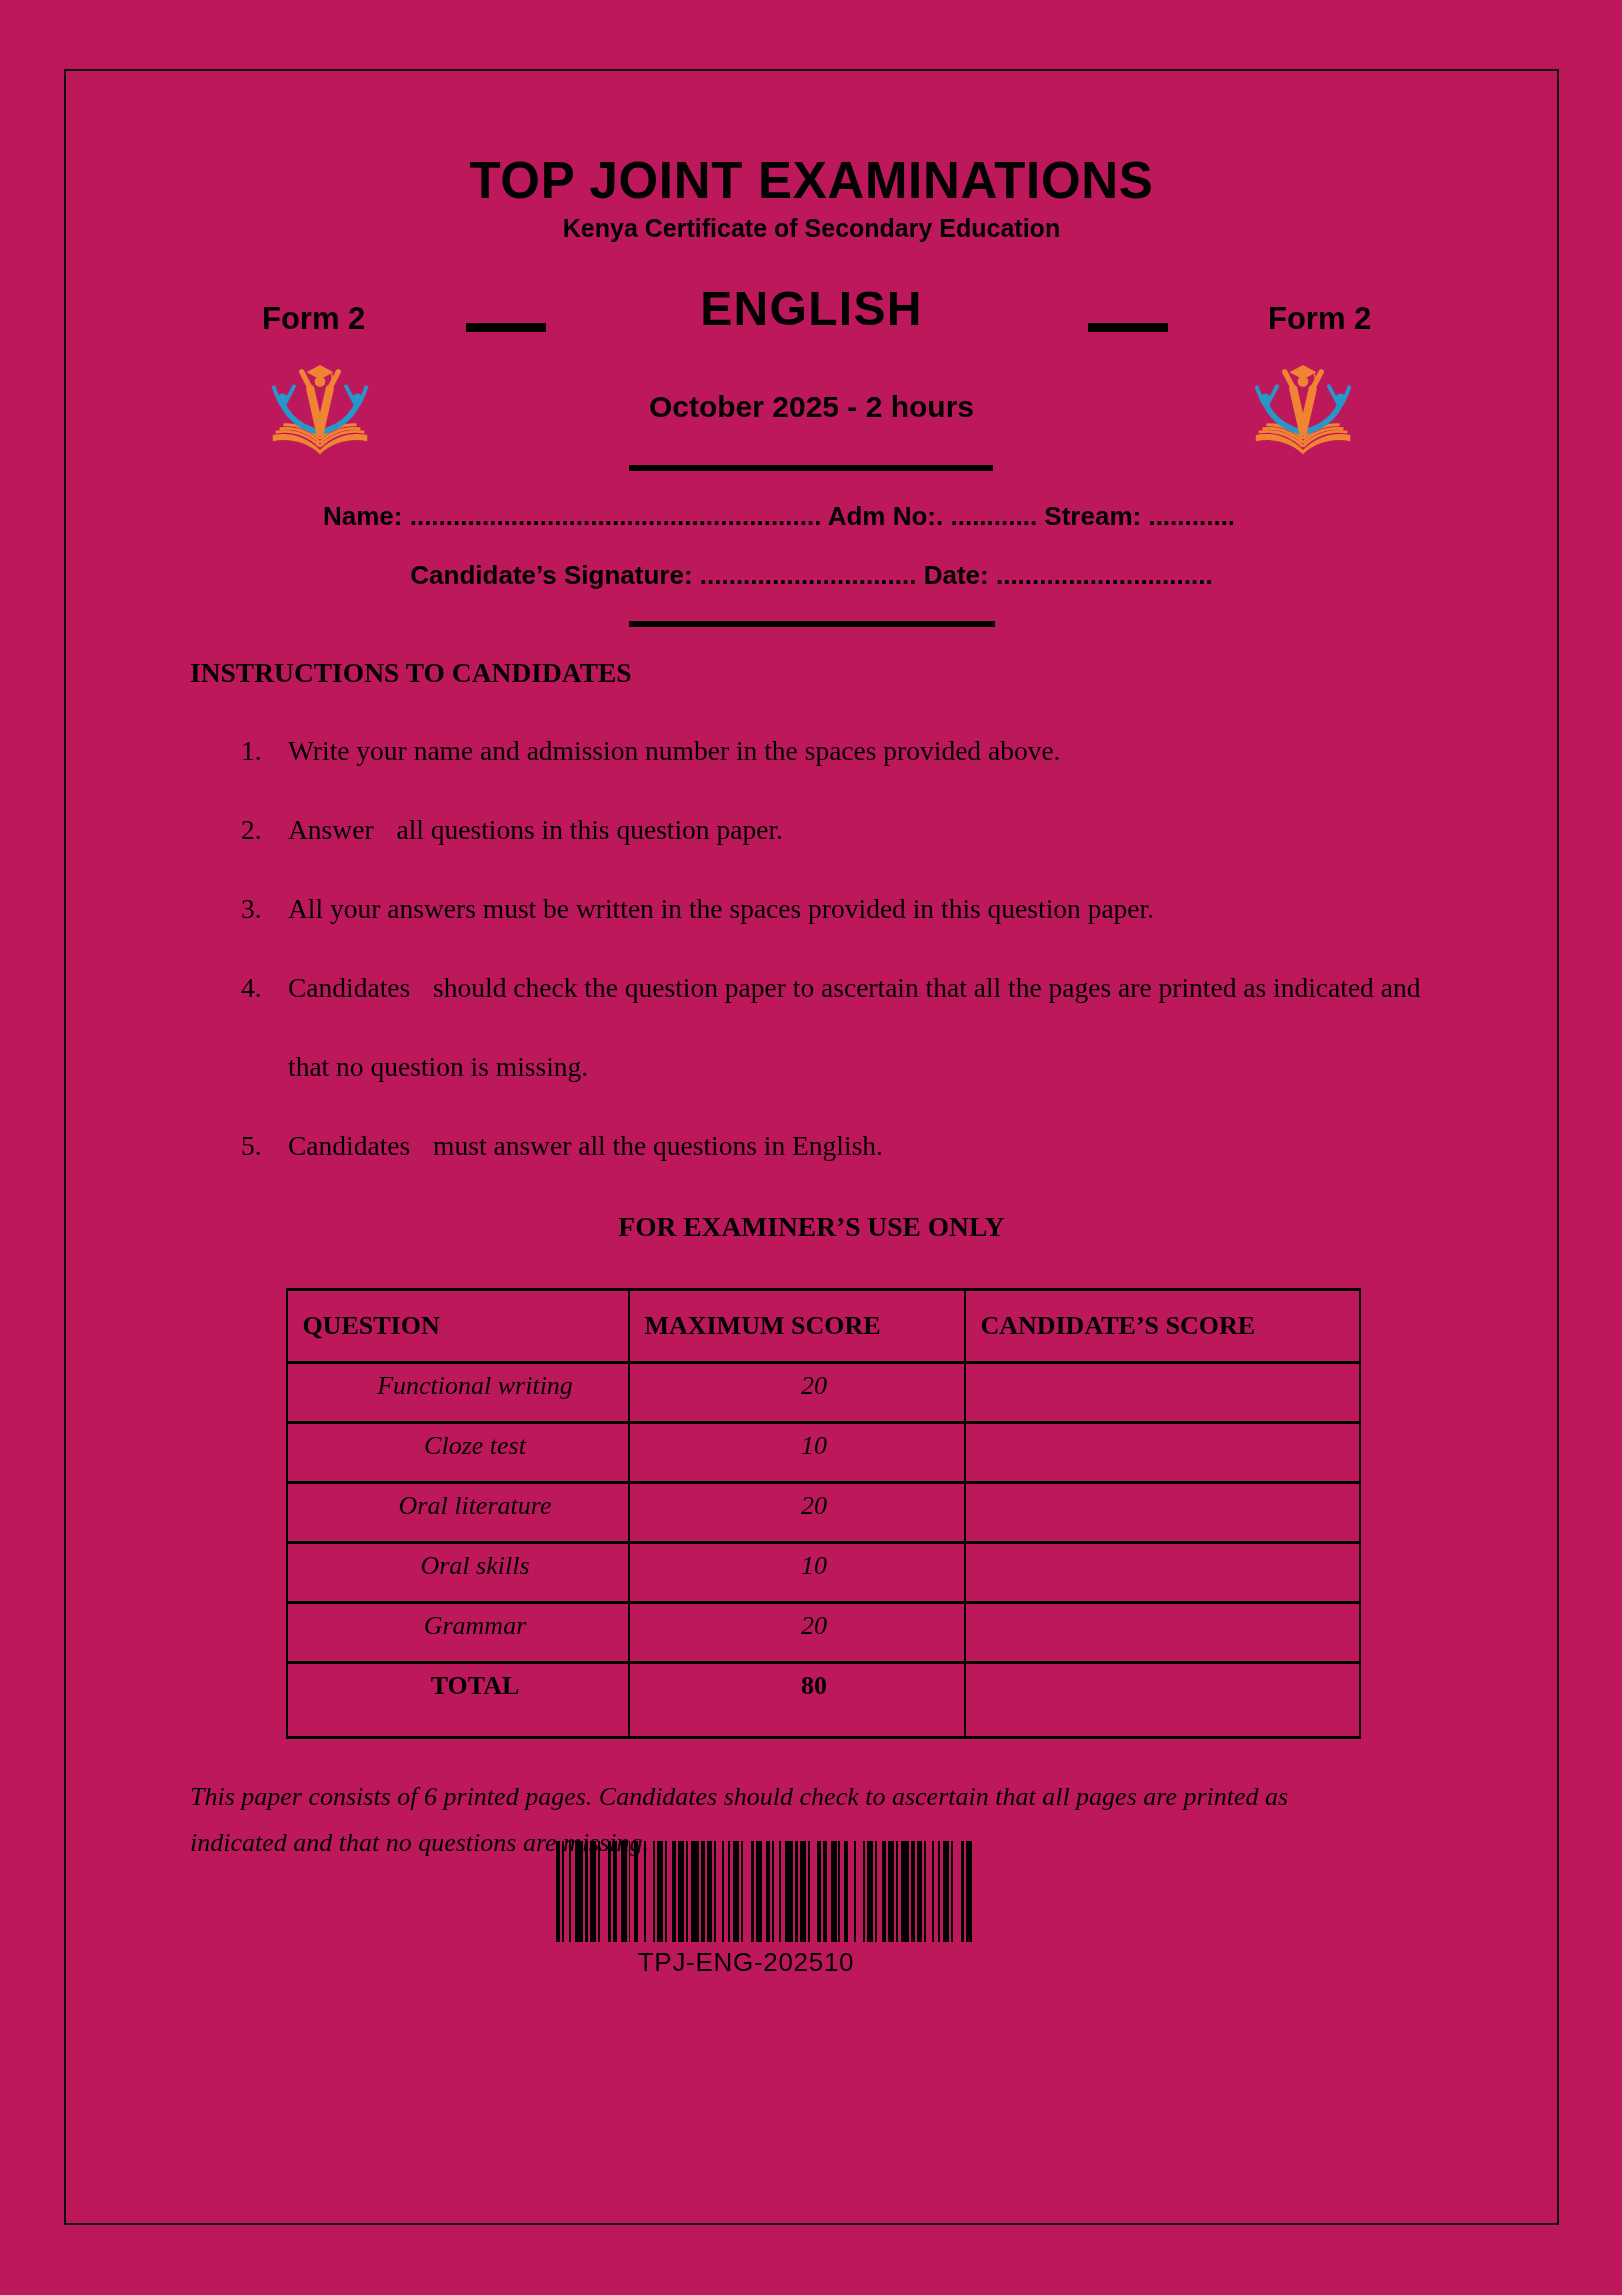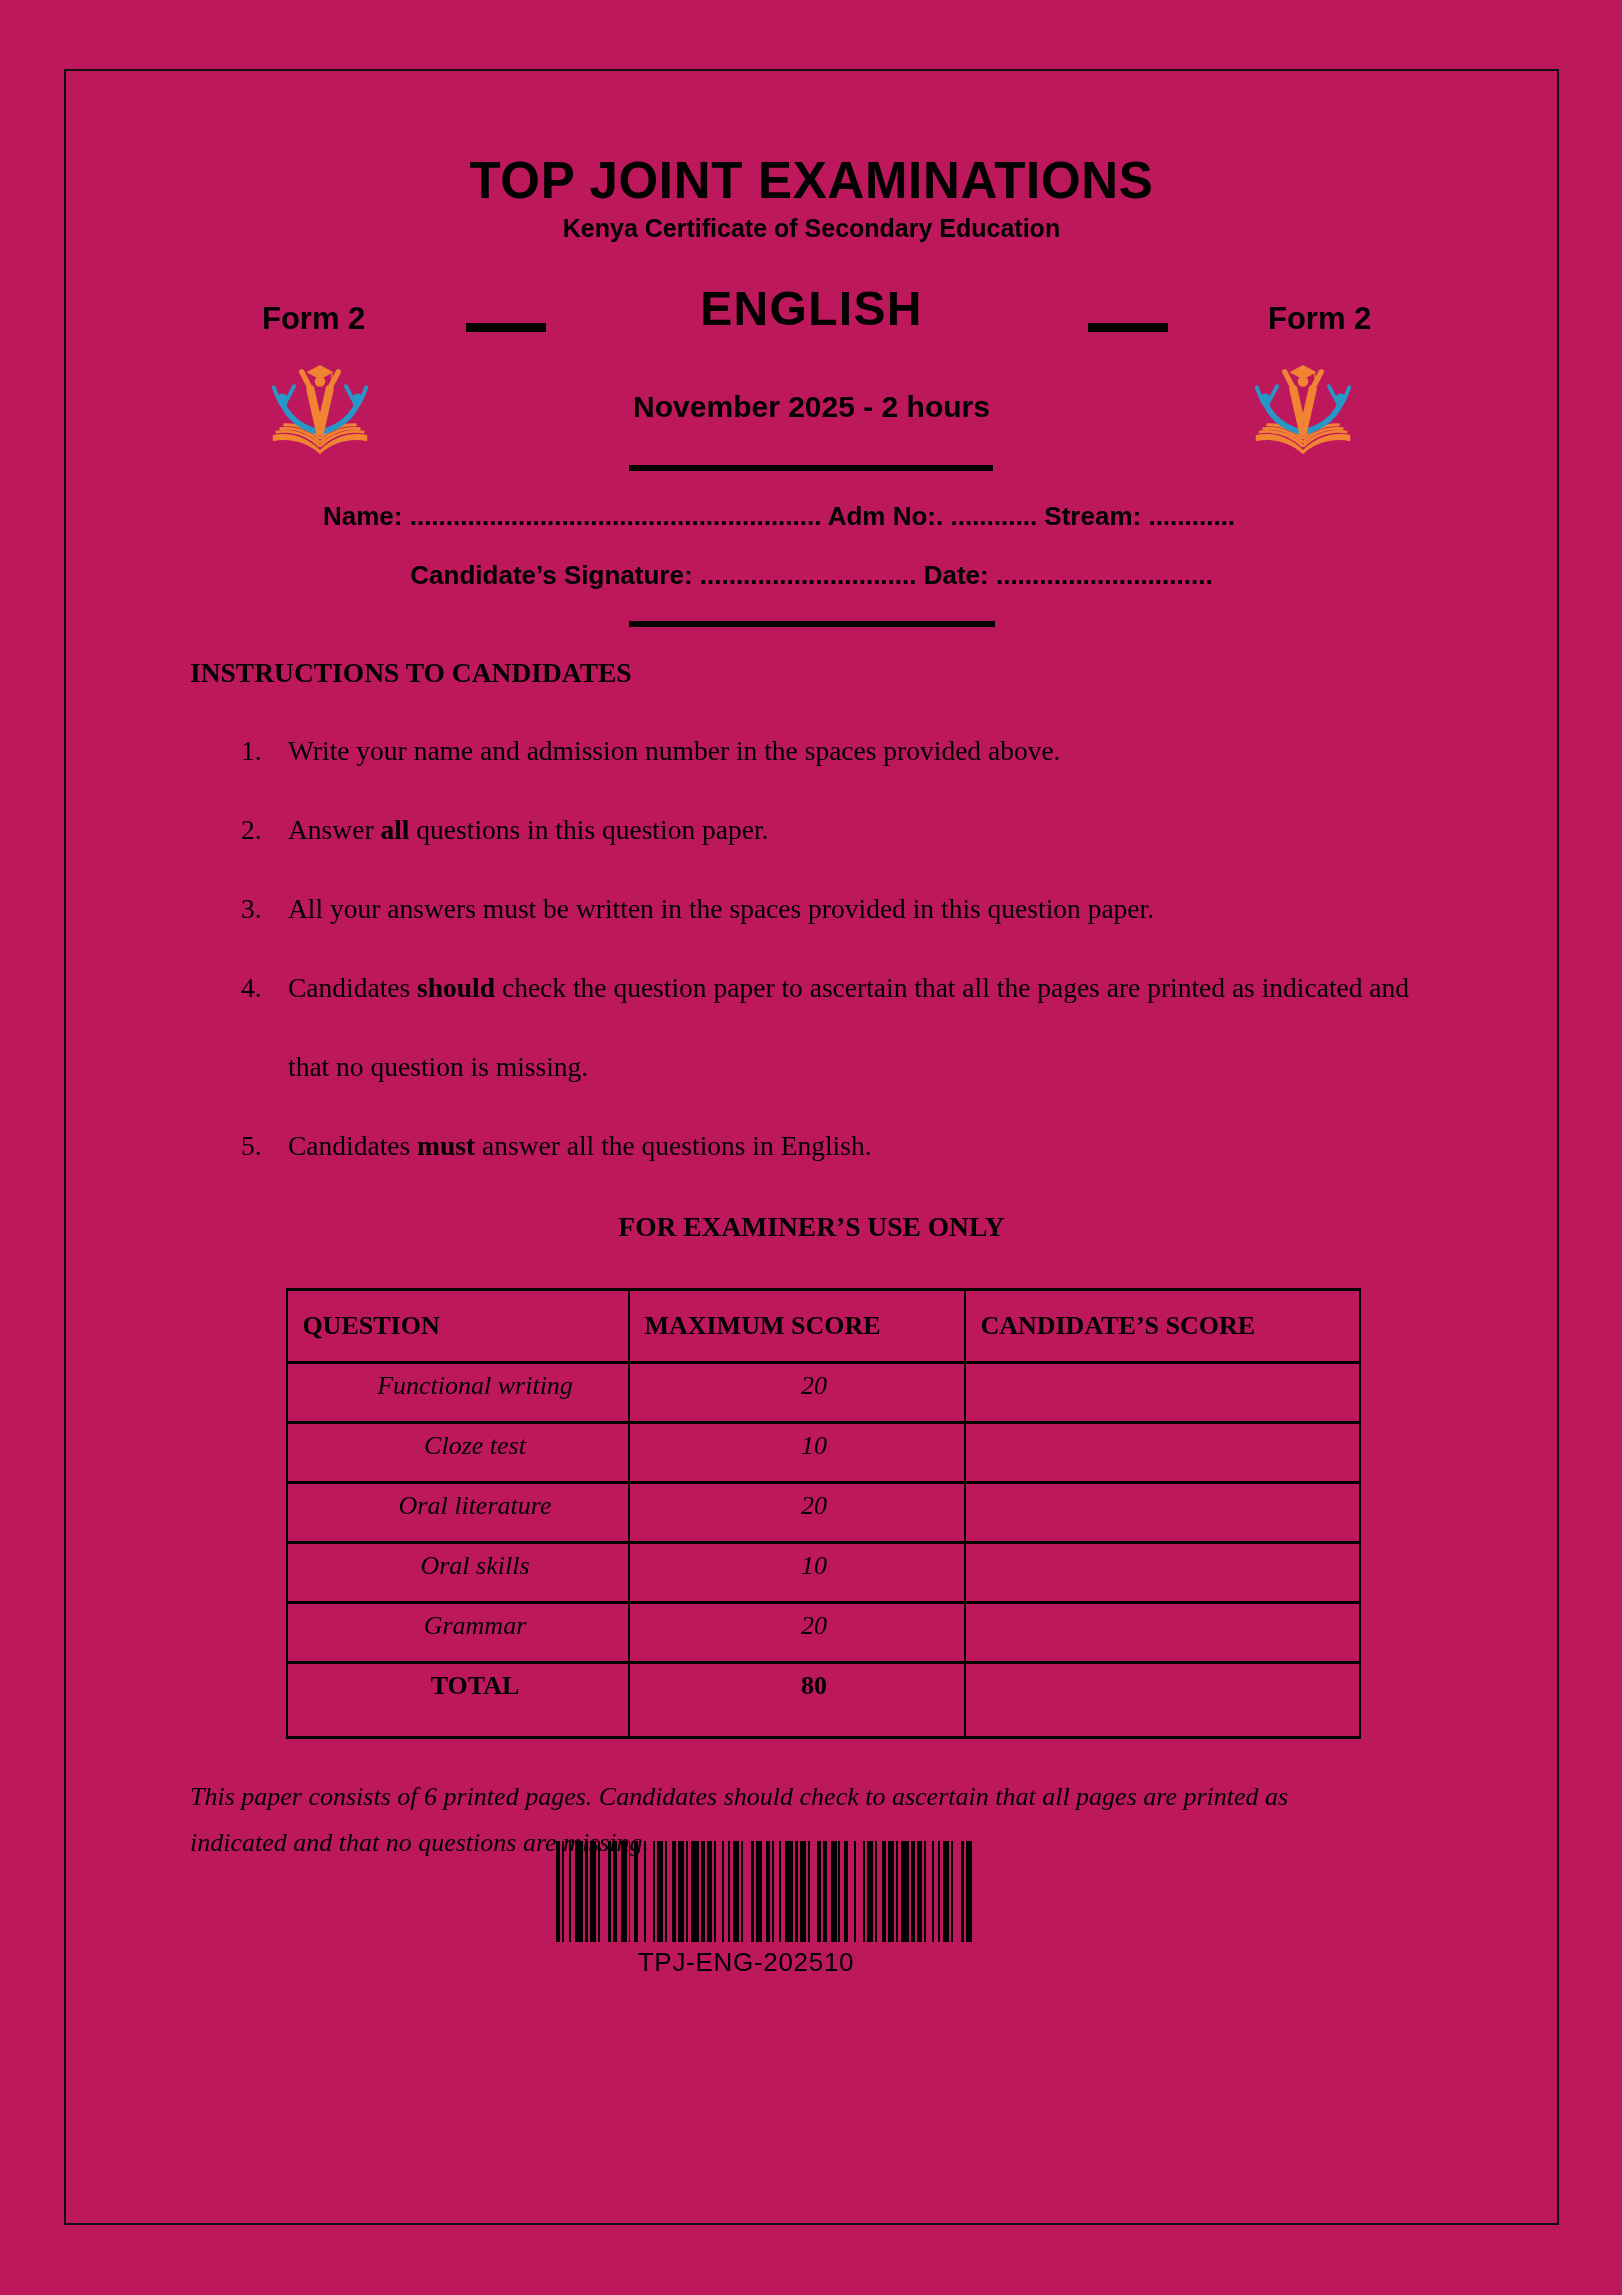--- a/index.html
+++ b/index.html
@@ -38,21 +38,21 @@
   .fill-line { font-weight:bold; font-size:26px; white-space:nowrap; }
   .name-line { left:323px; top:501px; }
   .sig-line  { top:560px; }
 
   .serif { font-family:"Liberation Serif", serif; }
   .instructions-heading { left:190px; top:657px; font-weight:bold; font-size:27.5px; }
   .instructions-list { left:241px; top:711px; width:1188px; font-size:27.5px; line-height:79px; }
   .ins-item { display:flex; align-items:flex-start; }
   .ins-num  { flex:0 0 47px; }
   .ins-text { flex:1 1 auto; }
-  .ins-text b { font-weight:bold; }
+  .ins-text b { font-weight:normal;margin-left:16px; }
 
   .examiner-heading { top:1211px; font-weight:bold; font-size:27.5px; }
 
   .score-table { left:286px; top:1288px; border-collapse:collapse; table-layout:fixed; }
   .score-table th, .score-table td {
     border:2px solid var(--ink);
     border-top-width:3.3px; border-bottom-width:3.3px;
   }
   .score-table th {
     height:73px; font-size:26px; font-weight:bold; text-align:left;
@@ -120,21 +120,21 @@
   <div class="abs dash dash-2"></div>
   <div class="abs form-label form-right">Form 2</div>
 
   <svg class="abs logo logo-left" viewBox="0 0 220 200">
       <use href="#tje-logo"></use>
     </svg>
   <svg class="abs logo logo-right" viewBox="0 0 220 200">
       <use href="#tje-logo"></use>
     </svg>
 
-  <div class="abs centered session">November 2025 - 2 hours</div>
+  <div class="abs centered session">October 2025 - 2 hours</div>
 
   <div class="abs divider divider-1"></div>
 
   <div class="abs centered fill-line sig-line">Candidate’s Signature: .............................. Date: ..............................</div>
   <div class="abs fill-line name-line">Name: ......................................................... Adm No:. ............ Stream: ............</div>
 
   <div class="abs divider divider-2"></div>
 
   <div class="abs serif instructions-heading">INSTRUCTIONS TO CANDIDATES</div>
   <div class="abs serif instructions-list">

